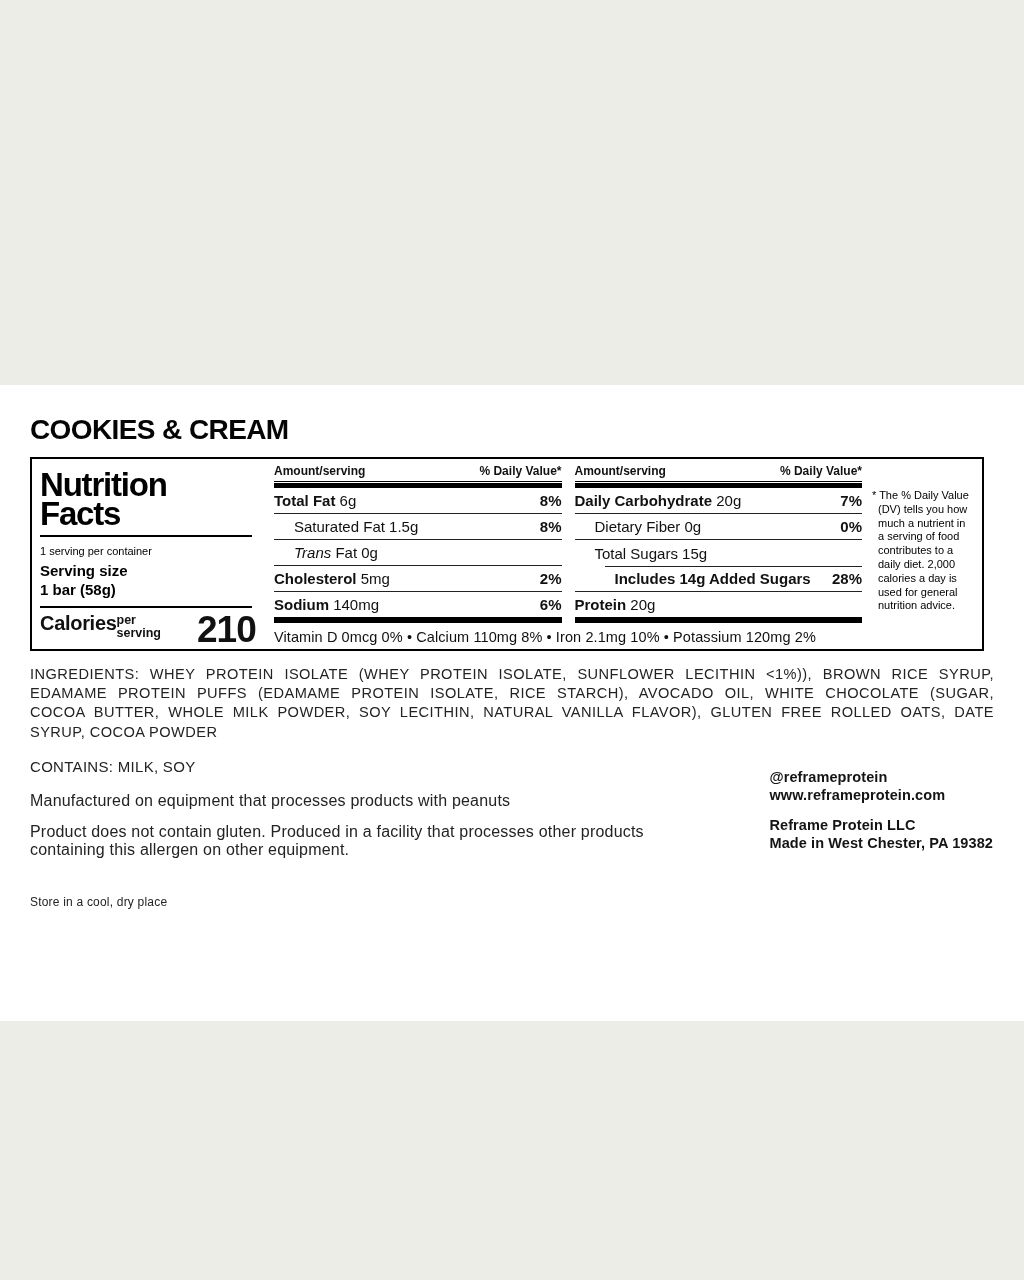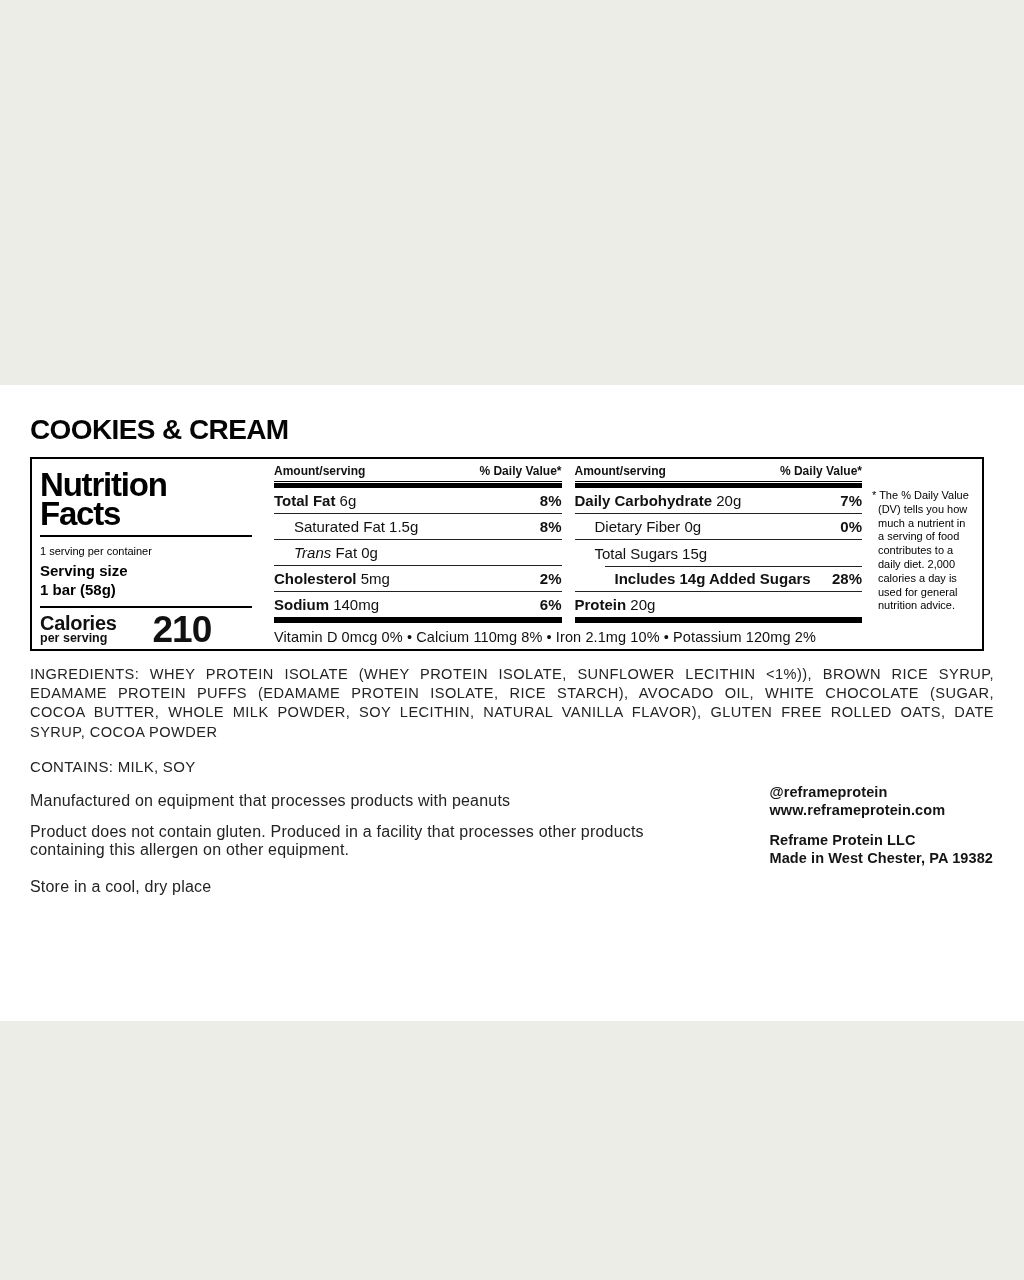--- a/index.html
+++ b/index.html
@@ -33,21 +33,21 @@
     background:#fff;
     display:flex;
     padding:5px 8px 4px 8px;
   }
   .nf-left{width:212px;padding-right:22px;flex-shrink:0;display:flex;flex-direction:column;justify-content:flex-end;}
   .nf-heading{font-size:33px;font-weight:800;line-height:29px;letter-spacing:-1.2px;color:#000;}
   .nf-rule{height:2px;background:#000;margin:7px 0 5px 0;}
   .nf-serv1{font-size:11px;line-height:19px;color:#000;}
   .nf-serv-bold{font-size:15px;line-height:19px;font-weight:bold;color:#000;}
   .nf-cal-row{display:flex;align-items:flex-start;margin-top:1px;}
-  .nf-cal-labels{display:flex;flex-direction:column;}
+  .nf-cal-labels{display:flex;flex-direction:row;}
   .nf-cal-label{font-size:20px;font-weight:800;line-height:18px;letter-spacing:-0.3px;}
   .nf-cal-sub{font-size:12.5px;font-weight:800;line-height:13px;}
   .nf-cal-value{font-size:37px;font-weight:800;line-height:31px;margin-left:36px;letter-spacing:-1px;}
   .nf-center{flex:1;display:flex;flex-direction:column;}
   .nf-cols{display:flex;gap:13px;flex:1;}
   .nf-col{flex:1;display:flex;flex-direction:column;}
   .nf-colhead{
     display:flex;justify-content:space-between;
     font-size:12px;font-weight:bold;
     padding-bottom:3px;border-bottom:1px solid #000;
@@ -76,23 +76,23 @@
     color:#000;
   }
   .nf-footnote .fn-text{padding-left:6px;text-indent:-6px;}
   
   .ingredients{margin-top:14px;font-size:14.6px;line-height:19.2px;letter-spacing:0.45px;color:#232323;width:964px;}
   .ing-line{text-align:justify;text-align-last:justify;}
   .ing-line.last{text-align-last:left;}
   .contains{margin-top:16px;font-size:15px;letter-spacing:0.3px;color:#232323;}
   .manufactured{margin-top:17px;font-size:16px;letter-spacing:0.2px;color:#232323;}
   .gluten{margin-top:13px;font-size:16px;line-height:18px;letter-spacing:0.2px;color:#232323;max-width:615px;}
-  .storage{margin-top:19px;font-size:16px;letter-spacing:0.2px;color:#232323;}
+  .storage{margin-top:36px;font-size:12px;letter-spacing:0.2px;color:#232323;}
   .brand-block{
-    position:absolute;right:31px;top:398px;
+    position:absolute;right:31px;top:383px;
     font-weight:bold;font-size:14.5px;line-height:18px;color:#141414;
     letter-spacing:0.1px;
   }
   .brand-gap{height:12px;}
 </style>
 </head>
 <body>
 
 <div class="gray-band-top"></div>
 

